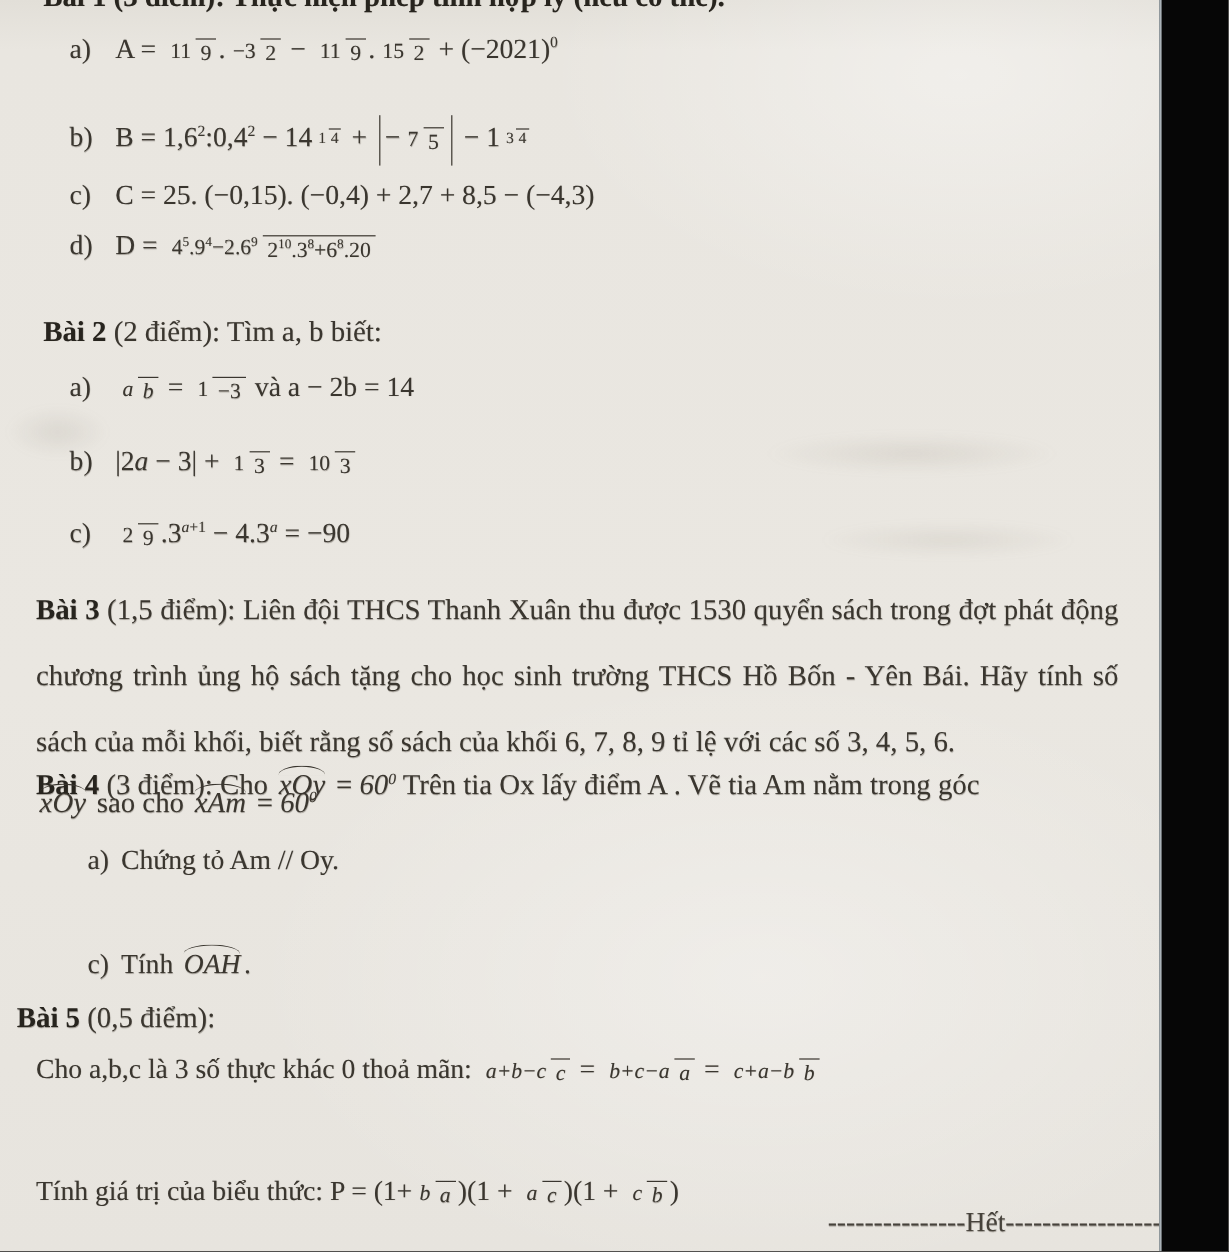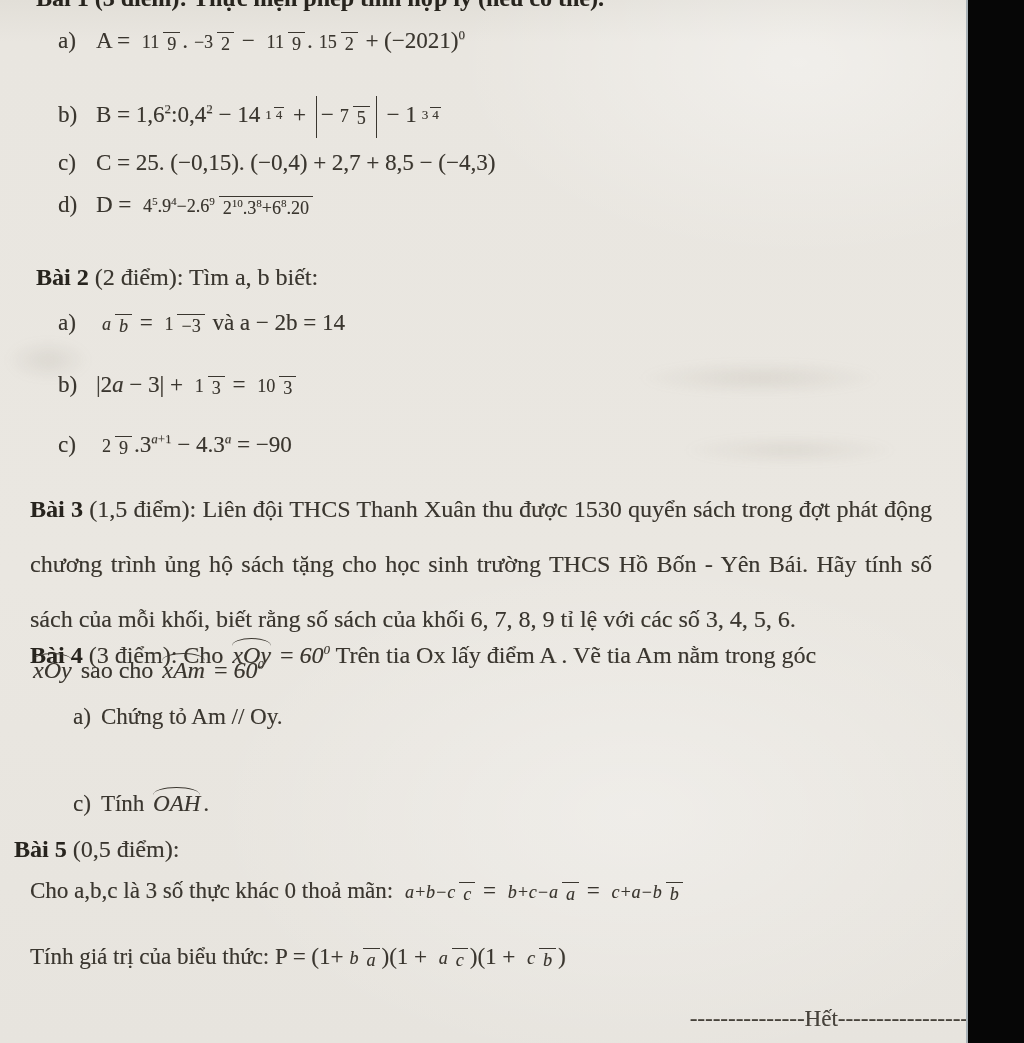--- a/index.html
+++ b/index.html
@@ -141,21 +141,21 @@
           <span class="top"><i>a+b−c</i></span>
           <span class="bot"><i>c</i></span>
         </span> = <span class="frac">
           <span class="top"><i>b+c−a</i></span>
           <span class="bot"><i>a</i></span>
         </span> = <span class="frac">
           <span class="top"><i>c+a−b</i></span>
           <span class="bot"><i>b</i></span>
         </span></span>
   </div>
-  <div class="line" style="top:944px;left:30px;">
+  <div class="line" style="top:980px;left:30px;">
     <span>Tính giá trị của biểu thức: P = (1+<span class="frac">
           <span class="top"><i>b</i></span>
           <span class="bot"><i>a</i></span>
         </span>)(1 + <span class="frac">
           <span class="top"><i>a</i></span>
           <span class="bot"><i>c</i></span>
         </span>)(1 + <span class="frac">
           <span class="top"><i>c</i></span>
           <span class="bot"><i>b</i></span>
         </span>)</span>

